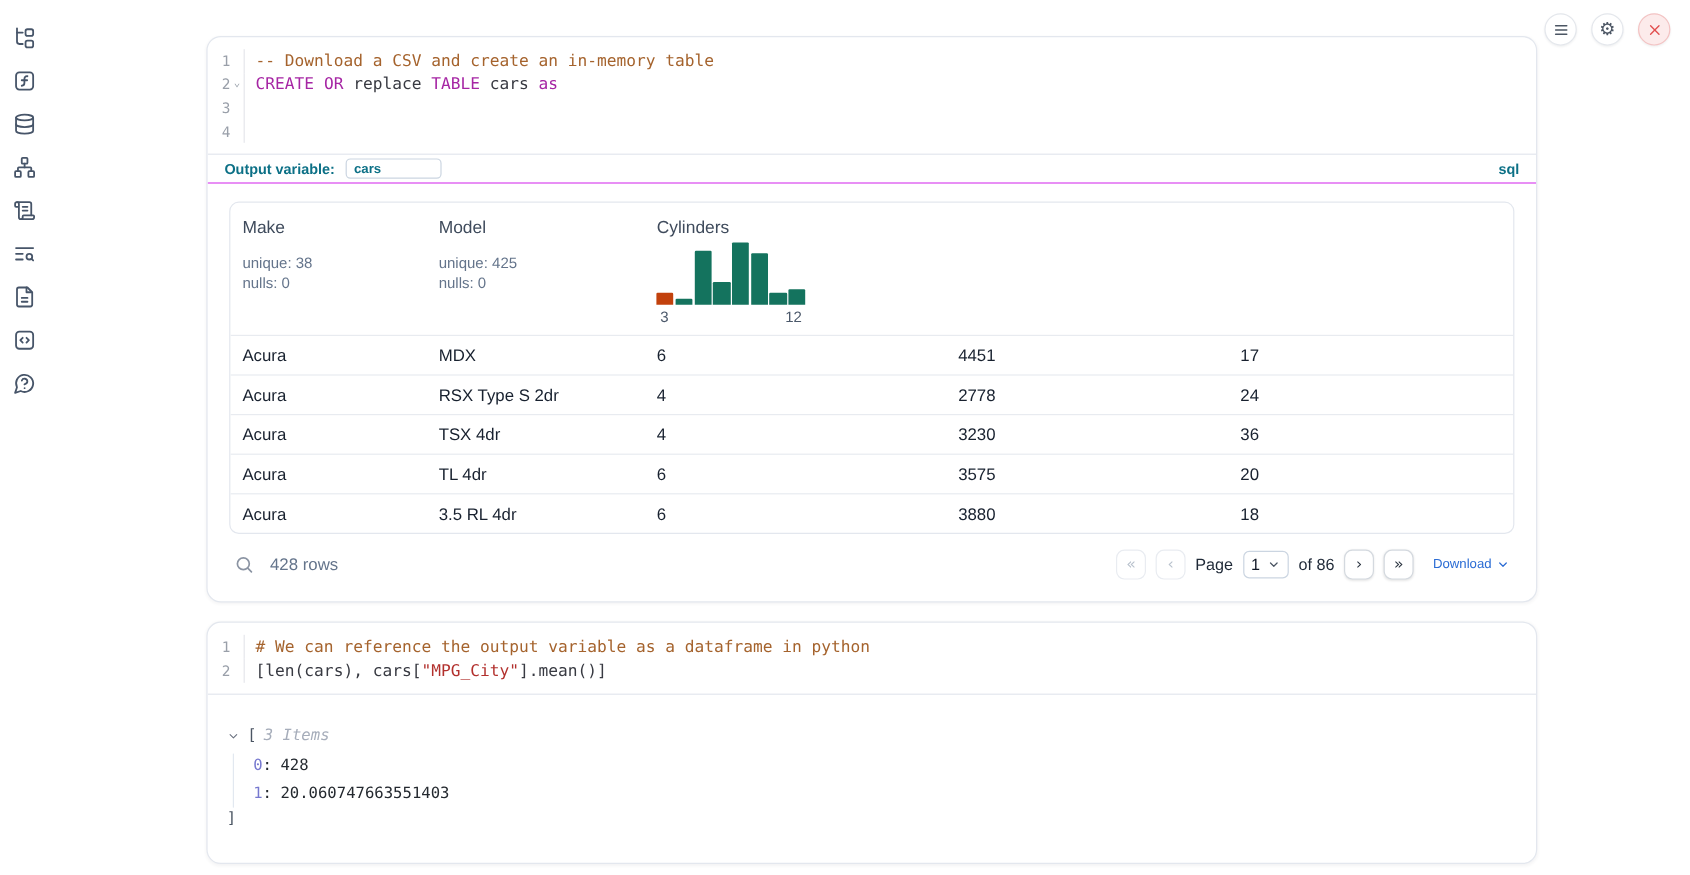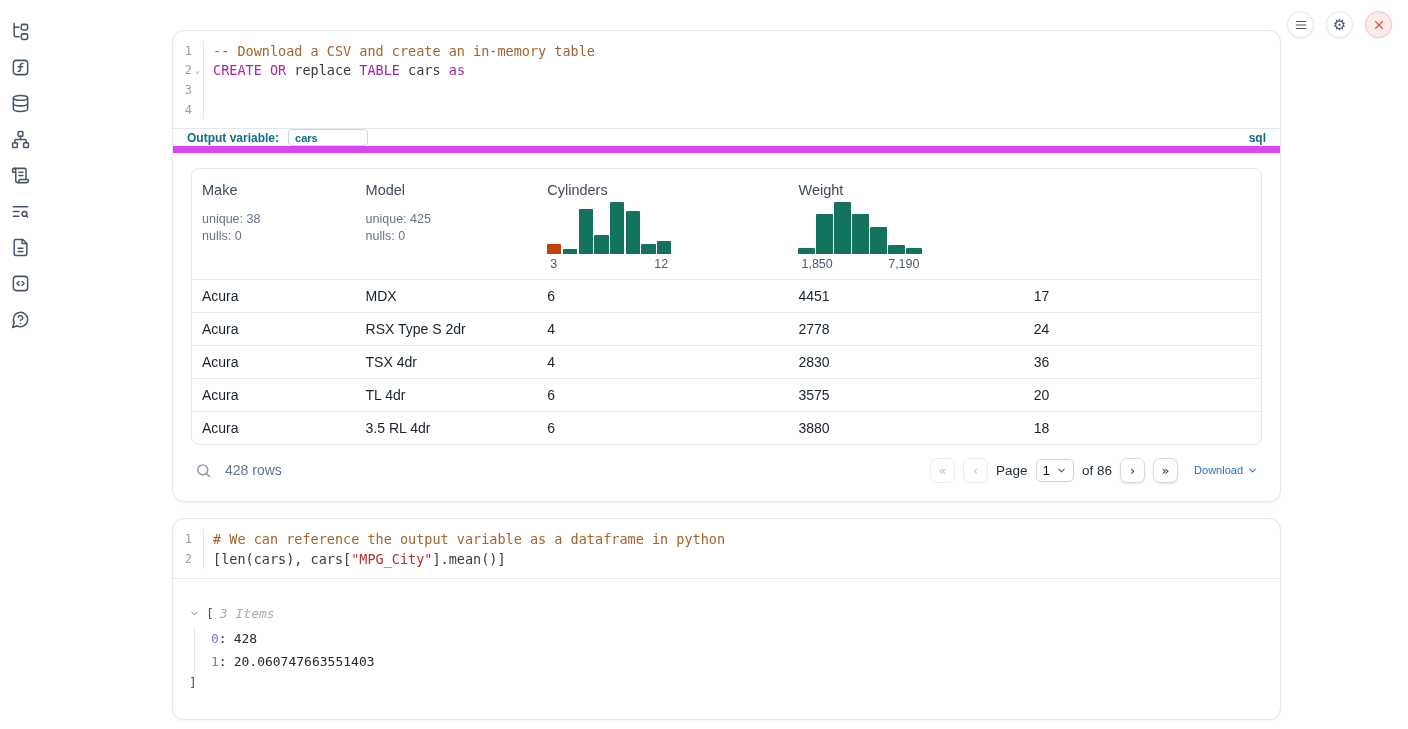--- a/index.html
+++ b/index.html
@@ -37,21 +37,21 @@
   .lnum { font-size:12px; color:#999fa9; text-align:right; }
   .fold { width:11px; font-size:9px; color:#9aa1ab; text-align:center; line-height:1; }
   .code-text { padding-left:9px; font-size:13.5px; white-space:pre; }
   .tok-com { color:#a5632d; }
   .tok-kw  { color:#a626a4; }
   .tok-str { color:#b2302d; }
   .tok-pl  { color:#383a42; }
 
   
   .outvar-bar { display:flex; align-items:center; gap:9px; height:25px; padding:0 14px;
-                border-top:1px solid #e3e7ee; border-bottom:7px solid #d946ef; }
+                border-top:1px solid #e3e7ee; border-bottom:1px solid #d946ef; }
   .outvar-label { font-size:12px; font-weight:700; color:#0c7086; }
   .outvar-input { width:80px; height:17px; border:1px solid #cbd5e1; border-radius:4px;
                   font-family:"Liberation Sans",sans-serif; font-size:11px; font-weight:700;
                   color:#0c7086; padding:0 6px; outline:none; }
   .lang-badge { margin-left:auto; font-size:12px; font-weight:700; color:#0c7086; }
 
   
   .cell-output { padding:15px 18px 16px 18px; }
   .data-table { border:1px solid #e3e7ee; border-radius:8px; overflow:hidden;
                 --cols: 15.3% 17% 23.5% 22% auto; }
@@ -266,59 +266,41 @@
                   <div class="hist-bar" style="height: 83%; background: rgb(20, 115, 94);"></div>
                   <div class="hist-bar" style="height: 20%; background: rgb(20, 115, 94);"></div>
                   <div class="hist-bar" style="height: 26%; background: rgb(20, 115, 94);"></div>
                 </div>
                 <div class="hist-labels">
                   <span>3</span>
                   <span>12</span>
                 </div>
               </div>
             </div>
-            <div class="th">
-              <div class="th-name">Weight</div>
-              <div class="hist">
-                <div class="hist-bars">
-                  <div class="hist-bar" style="height: 12%; background: rgb(20, 115, 94);"></div>
-                  <div class="hist-bar" style="height: 78%; background: rgb(20, 115, 94);"></div>
-                  <div class="hist-bar" style="height: 100%; background: rgb(20, 115, 94);"></div>
-                  <div class="hist-bar" style="height: 78%; background: rgb(20, 115, 94);"></div>
-                  <div class="hist-bar" style="height: 53%; background: rgb(20, 115, 94);"></div>
-                  <div class="hist-bar" style="height: 18%; background: rgb(20, 115, 94);"></div>
-                  <div class="hist-bar" style="height: 13%; background: rgb(20, 115, 94);"></div>
-                </div>
-                <div class="hist-labels">
-                  <span>1,850</span>
-                  <span>7,190</span>
-                </div>
-              </div>
-            </div>
           </div>
         <div class="t-body" id="table-body">
             <div class="tr">
               <div class="td">Acura</div>
               <div class="td">MDX</div>
               <div class="td">6</div>
               <div class="td">4451</div>
               <div class="td">17</div>
             </div>
             <div class="tr">
               <div class="td">Acura</div>
               <div class="td">RSX Type S 2dr</div>
               <div class="td">4</div>
               <div class="td">2778</div>
               <div class="td">24</div>
             </div>
             <div class="tr">
               <div class="td">Acura</div>
               <div class="td">TSX 4dr</div>
               <div class="td">4</div>
-              <div class="td">2830</div>
+              <div class="td">3230</div>
               <div class="td">36</div>
             </div>
             <div class="tr">
               <div class="td">Acura</div>
               <div class="td">TL 4dr</div>
               <div class="td">6</div>
               <div class="td">3575</div>
               <div class="td">20</div>
             </div>
             <div class="tr">

